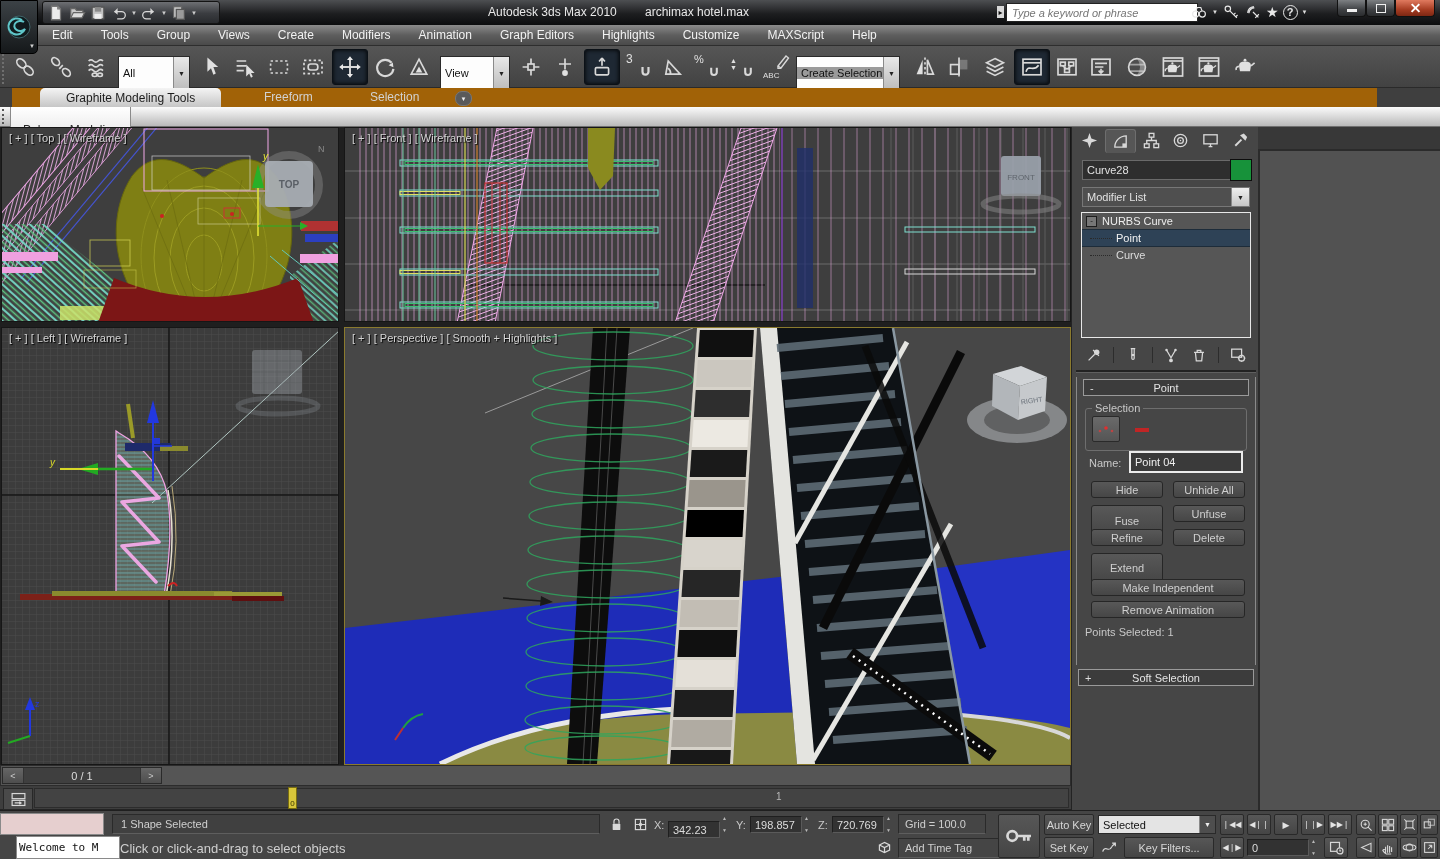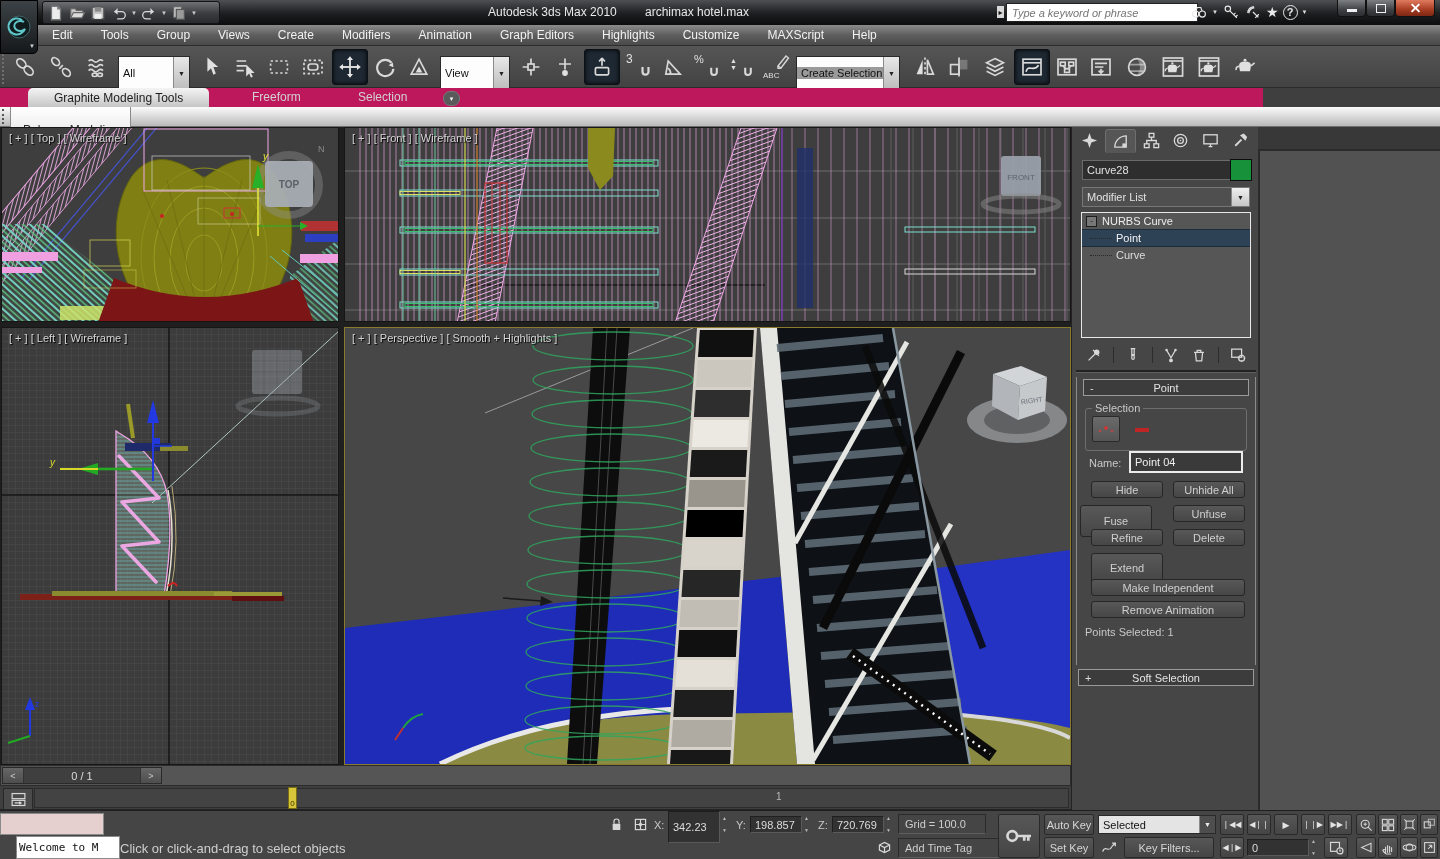--- a/index.html
+++ b/index.html
@@ -517,21 +517,21 @@
           <use href="#s-teapotwin"></use>
         </svg>
       </div>
     <div class="tbn" style="left:1228px">
         <svg class="ic" width="24" height="24">
           <use href="#s-teapot"></use>
         </svg>
       </div>
   </div>
 
-  <div class="abs" style="left:0;top:88px;width:1263px;height:19px;background:#be185d">
+  <div class="abs" style="left:12px;top:88px;width:1365px;height:19px;background:#a16207">
     <div class="abs" style="left:28px;top:0;height:19px;padding:0 26px;background:linear-gradient(#f4f4f4,#c6c6c6);border-radius:5px 5px 0 0;display:flex;align-items:center">
         <span style="font-size:12px;color:#1c1c1c">Graphite Modeling Tools</span>
       </div>
     <span class="abs" style="left:252px;top:2px;font-size:12px;color:#d2d2d2">Freeform</span>
     <span class="abs" style="left:358px;top:2px;font-size:12px;color:#d2d2d2">Selection</span>
     <span class="abs" style="left:443px;top:3px;width:15px;height:13px;background:#5a5a5a;border:1px solid #777;border-radius:7px;display:flex;align-items:center;justify-content:center;color:#eee;font-size:6px">▼</span>
   </div>
 
   <div class="abs" style="left:0;top:107px;width:1440px;height:20px;background:linear-gradient(#fbfbfb,#b9b9b9);border-bottom:1px solid #6f6f6f;box-sizing:border-box">
     <div class="abs" style="left:2px;top:2px;width:3px;height:15px;border-left:2px dotted #555"></div>
@@ -961,21 +961,21 @@
           </svg>
       </fieldset>
       <span class="lbl" style="left:12px;top:80px">Name:</span>
       <input class="abs" style="left: 52px; top: 74px; width: 102px; height: 18px; background: rgb(58, 58, 58); border: 2px solid rgb(236, 236, 236); color: rgb(239, 239, 239); font-size: 11px; padding: 0px 4px; font-family: &quot;Liberation Sans&quot;, sans-serif;" value="Point 04">
       <div class="cpbtn" style="left:14px;top:104px;width:72px;height:17px">
           <span>Hide</span>
         </div>
       <div class="cpbtn" style="left:96px;top:104px;width:72px;height:17px">
           <span>Unhide All</span>
         </div>
-      <div class="cpbtn" style="left:3px;top:128px;width:72px;height:32px">
+      <div class="cpbtn" style="left:14px;top:128px;width:72px;height:32px">
           <span>Fuse</span>
         </div>
       <div class="cpbtn" style="left:96px;top:128px;width:72px;height:17px">
           <span>Unfuse</span>
         </div>
       <div class="cpbtn" style="left:14px;top:152px;width:72px;height:17px">
           <span>Refine</span>
         </div>
       <div class="cpbtn" style="left:96px;top:152px;width:72px;height:17px">
           <span>Delete</span>
@@ -1001,36 +1001,39 @@
   <div class="abs" style="left:1258px;top:127px;width:182px;height:22px;background:#383838"></div>
   <div class="abs" style="left:1258px;top:149px;width:182px;height:661px;background:#525252;border-left:2px solid #2b2b2b;border-top:2px solid #2b2b2b;box-sizing:border-box"></div>
 
   <div class="abs" style="left:0;top:810px;width:1440px;height:49px;background:#454545;border-top:1px solid #1f1f1f;box-sizing:border-box">
 
     <div class="abs" style="left:0;top:2px;width:104px;height:22px;background:#e6cfcf;border:1px solid #8a8a8a;box-sizing:border-box"></div>
     <div class="abs" style="left:16px;top:25px;width:104px;height:23px;background:#ffffff;border:1px solid #8a8a8a;box-sizing:border-box;overflow:hidden;white-space:nowrap">
       <span style="font-family:'DejaVu Sans Mono',monospace;font-size:11px;color:#111;padding-left:2px">Welcome to M</span>
     </div>
 
+    <div class="abs" style="left:112px;top:3px;width:488px;height:20px;background:#404040;border:1px solid #2a2a2a;border-bottom-color:#5e5e5e;display:flex;align-items:center;padding-left:8px;box-sizing:border-box">
+      <span style="color:#cfcfcf;font-size:11px">1 Shape Selected</span>
+    </div>
     <div class="abs" style="left:112px;top:27px;width:600px;height:20px;display:flex;align-items:center;padding-left:8px;box-sizing:border-box">
       <span style="color:#cfcfcf;font-size:13px">Click or click-and-drag to select objects</span>
     </div>
     <span class="abs" style="left:606px;top:4px;width:20px;height:19px;display:flex;align-items:center;justify-content:center">
         <svg class="ic" width="17" height="17">
           <use href="#s-lock"></use>
         </svg>
       </span>
     <span class="abs" style="left:630px;top:4px;width:20px;height:19px;display:flex;align-items:center;justify-content:center">
         <svg class="ic" width="17" height="17">
           <use href="#s-absoff"></use>
         </svg>
       </span>
 
     <span class="lbl" style="left:654px;top:8px">X:</span>
-    <div class="field" style="left:668px;top:0;width:52px;height:32px">
+    <div class="field" style="left:668px;top:10px;width:52px;height:17px">
         <span>342.23</span>
       </div>
     <div class="spin" style="left:720px;top:5px;height:17px">
         <span>▲</span>
         <span>▼</span>
       </div>
     <span class="lbl" style="left:736px;top:8px">Y:</span>
     <div class="field" style="left:750px;top:5px;width:52px;height:17px">
         <span>198.857</span>
       </div>

